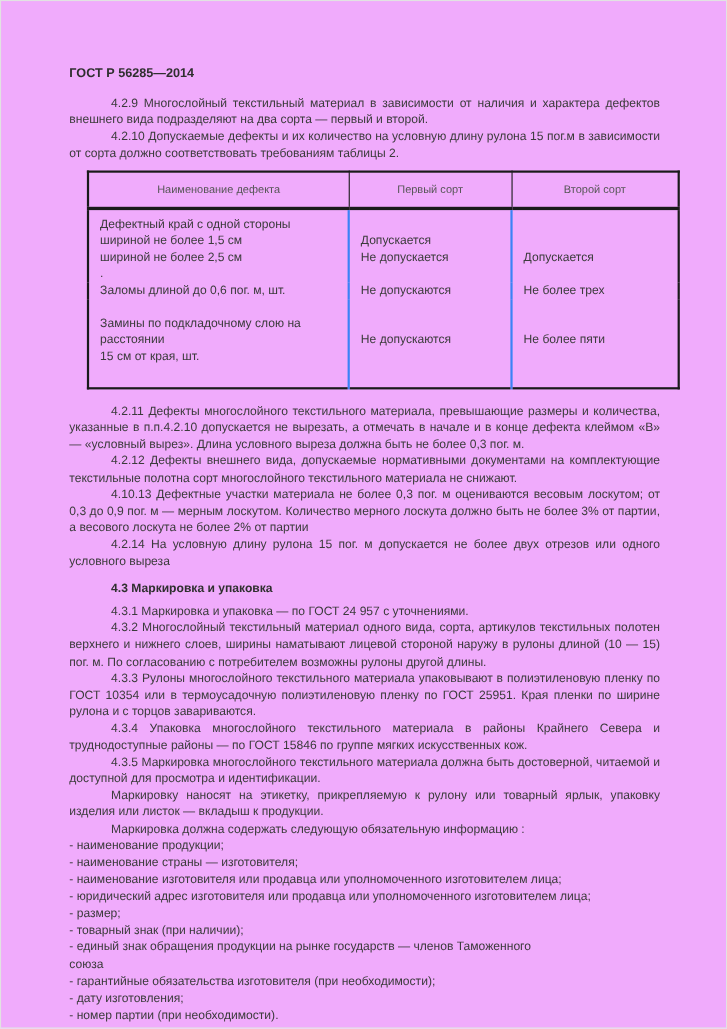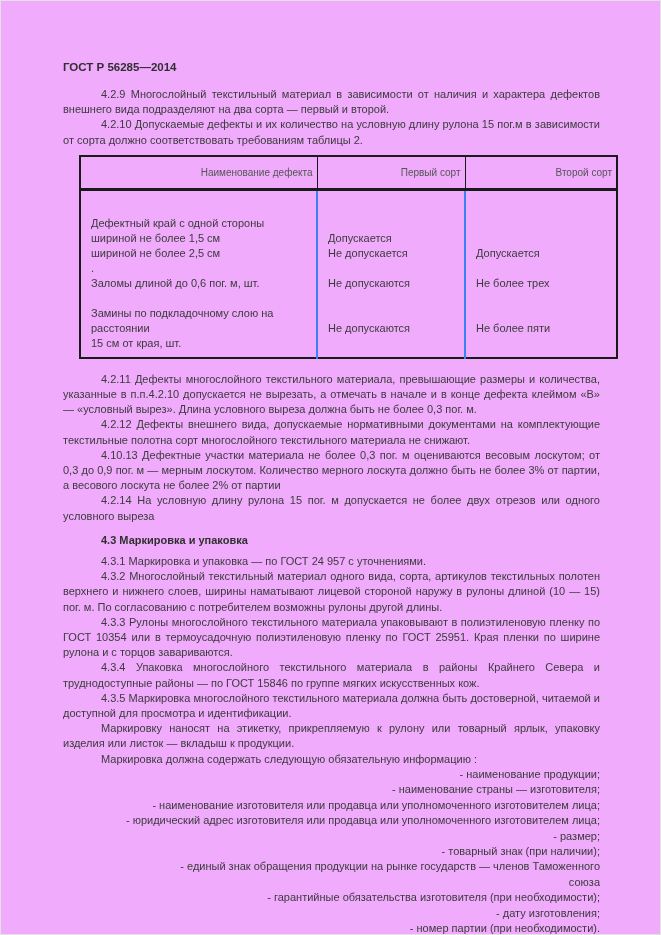--- a/index.html
+++ b/index.html
@@ -43,48 +43,48 @@
     margin: 7px 0 0 16px;
     width: 537px;
     border: 2px solid #1a1a1a;
     font-size: 11px;
     line-height: 15px;
   }
   table.defects-table th {
     font-weight: normal;
     font-size: 10px;
     color: #555555;
-    text-align: right;
+    text-align: center;
     padding: 8px 4px;
     border-bottom: 3px solid #1a1a1a;
   }
   table.defects-table th + th { border-left: 1px solid #1a1a1a; }
   table.defects-table td {
     vertical-align: top;
     padding: 0 10px;
     white-space: pre-line;
   }
   table.defects-table td + td { border-left: 2px solid #3b82f6; }
-  tr.row-1 td { padding-top: 25px; }
+  tr.row-1 td { padding-top: 6px; }
   tr.row-2 td { padding-top: 0; }
-  tr.row-3 td { padding-top: 15px; padding-bottom: 6px; }
+  tr.row-3 td { padding-top: 15px; padding-bottom: 20px; }
   .mid-block { margin-top: 13px; }
   .section-heading {
     margin: 9px 0 6px 0;
     font-size: 11px;
     line-height: 15.2px;
     font-weight: bold;
     text-indent: 38px;
     color: #2f2f2f;
   }
   .list-item {
     margin: 0;
     font-size: 11px;
     line-height: 15.4px;
-    text-align: right;
+    text-align: left;
     white-space: pre-line;
   }
 </style>
 </head>
 <body>
 
 <div class="page">
 
   <div class="doc-header">ГОСТ Р 56285—2014</div>
 

